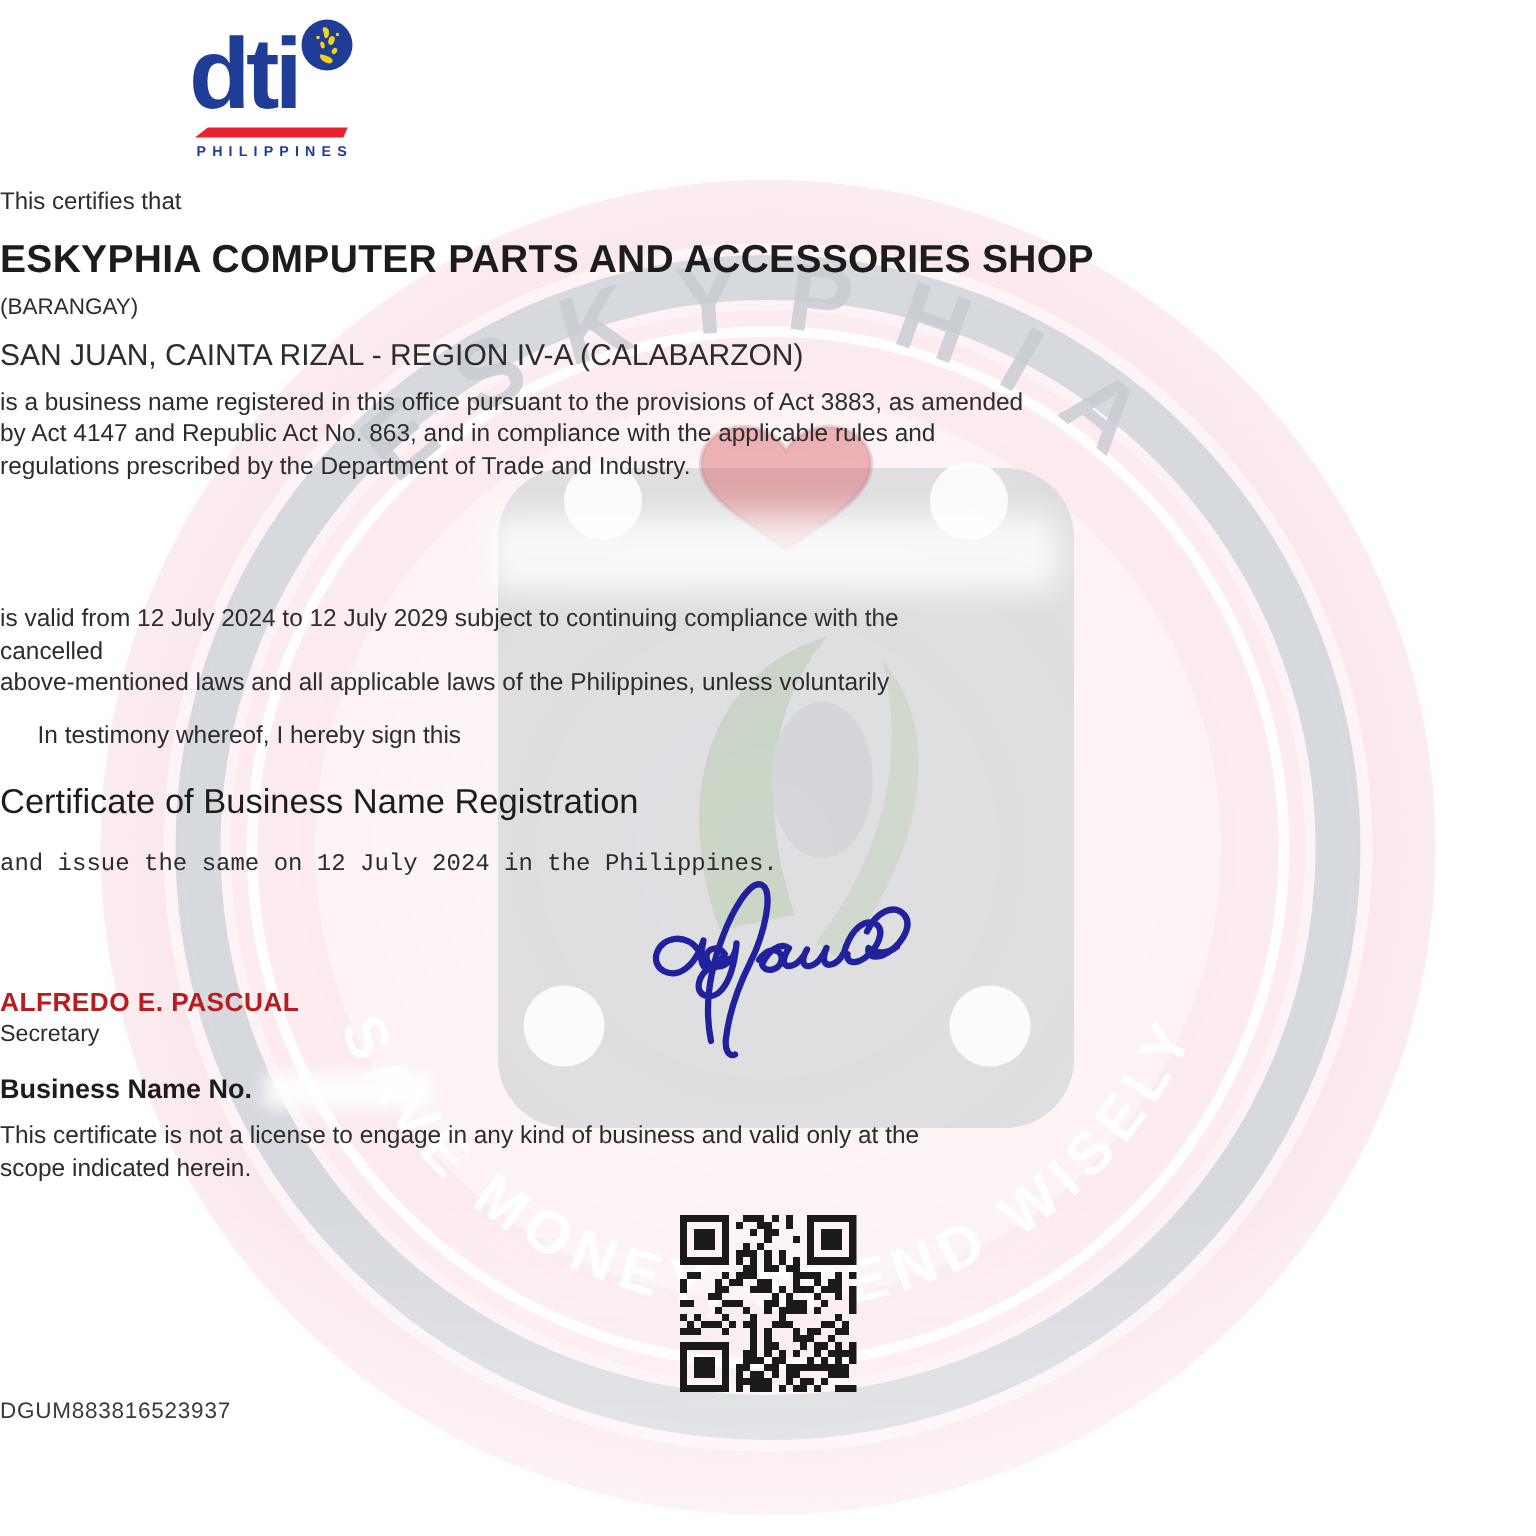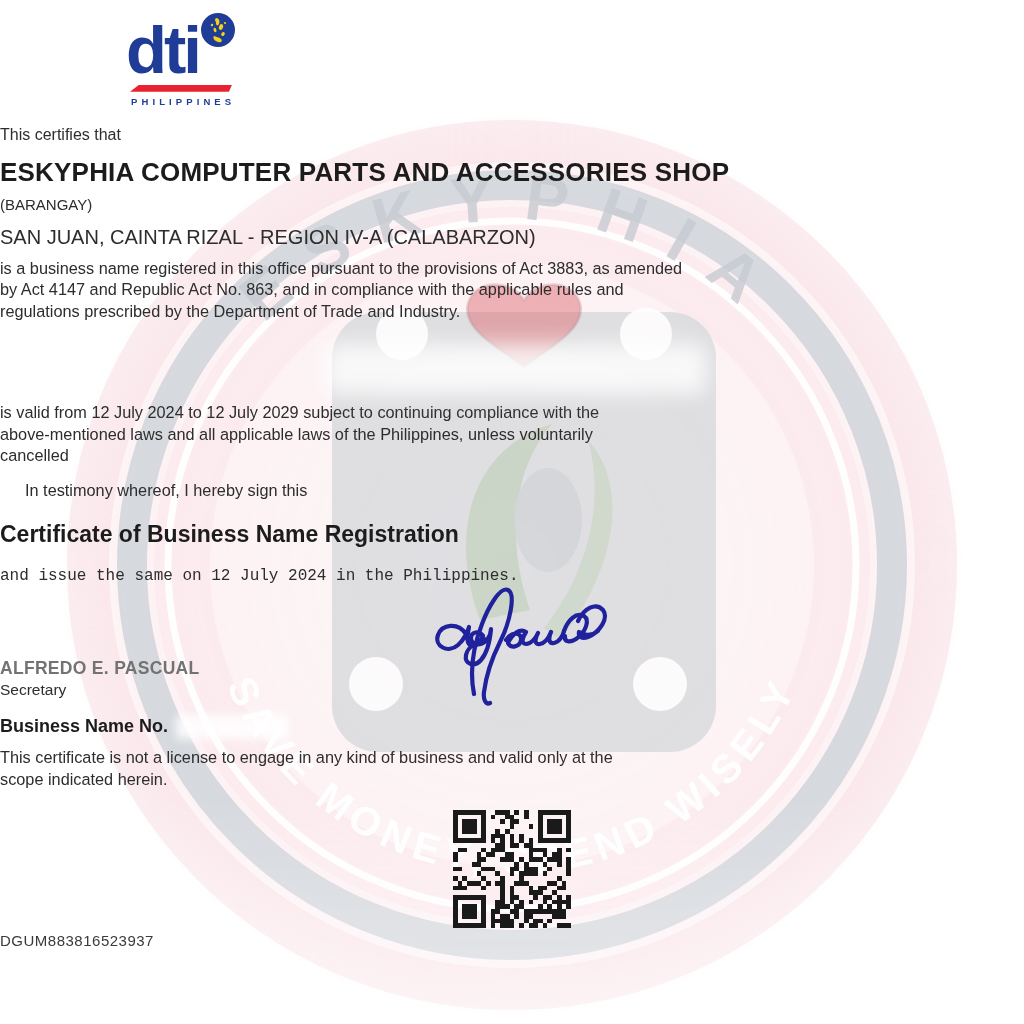--- a/index.html
+++ b/index.html
@@ -12,23 +12,23 @@
   .line{position:absolute;left:0;right:0;text-align:left;white-space:nowrap;}
   .t-intro{top:126px;font-size:16px;}
   .t-bizname{top:157px;font-size:26px;font-weight:bold;color:#1c1c1c;letter-spacing:.2px;}
   .t-scope{top:196px;font-size:15px;}
   .t-location{top:226px;font-size:20px;}
   .t-body{top:258px;font-size:16.3px;line-height:21.4px;}
   .t-body div,.t-valid div,.t-disc div{white-space:nowrap;}
   .t-issuedto{top:322px;font-size:16.3px;}
   .t-valid{top:402px;font-size:16.3px;line-height:21.6px;}
   .t-testimony{top:481px;font-size:16.3px;margin-left:25px;}
-  .t-title{top:521px;font-size:23px;font-weight:bold;color:#1c1c1c;}
+  .t-title{top:521px;font-size:23px;font-weight:normal;color:#1c1c1c;}
   .t-issue{top:567px;font-size:16px;font-family:Liberation Mono, monospace;}
-  .t-signame{top:658px;font-size:17.5px;font-weight:bold;color:#737373;letter-spacing:.3px;}
+  .t-signame{top:658px;font-size:17.5px;font-weight:bold;color:#b91c1c;letter-spacing:.3px;}
   .t-sigrole{top:681px;font-size:15.5px;}
   .t-bn{top:715px;font-size:18px;font-weight:bold;color:#1c1c1c;}
   .t-disc{top:746px;font-size:16.3px;line-height:22px;}
   .t-qrtext{top:932px;font-size:15px;color:#3a3a3a;letter-spacing:.5px;}
   .bn-redact{display:inline-block;vertical-align:middle;width:112px;height:24px;margin-left:8px;
     background:rgba(255,255,255,.85);filter:blur(5px);border-radius:4px;}
   .redact-owner{position:absolute;left:326px;top:344px;width:380px;height:50px;
     background:rgba(255,255,255,.8);filter:blur(10px);border-radius:10px;z-index:2;}
   .sig{position:absolute;left:408px;top:576px;width:220px;height:132px;z-index:2;}
   .qr{position:absolute;left:453px;top:810px;width:118px;height:118px;z-index:1;}
@@ -123,22 +123,22 @@
     <div class="line t-body">
       <div>is a business name registered in this office pursuant to the provisions of Act 3883, as amended</div>
       <div>by Act 4147 and Republic Act No. 863, and in compliance with the applicable rules and</div>
       <div>regulations prescribed by the Department of Trade and Industry.</div>
     </div>
 
     <div class="redact-owner"></div>
 
     <div class="line t-valid">
       <div>is valid from 12 July 2024 to 12 July 2029 subject to continuing compliance with the</div>
+      <div>cancelled</div>
       <div>above-mentioned laws and all applicable laws of the Philippines, unless voluntarily</div>
-      <div>cancelled</div>
     </div>
 
     <div class="line t-testimony">In testimony whereof, I hereby sign this</div>
     <div class="line t-title">Certificate of Business Name Registration</div>
     <div class="line t-issue">and issue the same on 12 July 2024 in the Philippines.</div>
 
     <svg class="sig" viewBox="0 0 220 132">
       <g fill="none" stroke="#20219c" stroke-width="4.2" stroke-linecap="round" stroke-linejoin="round">
         <path d="M58,58 C50,46 34,48 30,59 C26,70 40,78 50,69 C56,64 60,55 61,51 C59,61 58,68 64,70 C68,71 72,66 75,60"></path>
         <path d="M75,60 C71,54 63,56 63,62 C63,69 73,71 79,64 C82,60 83,56 83,53 C82,64 80,76 73,84 C67,91 56,89 58,79 C60,70 70,65 79,63"></path>

